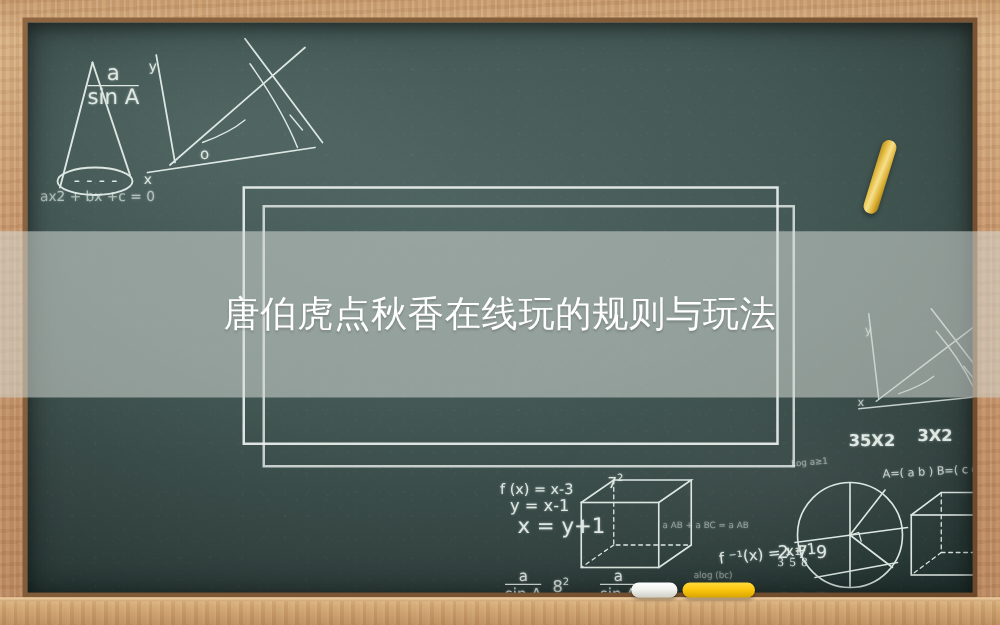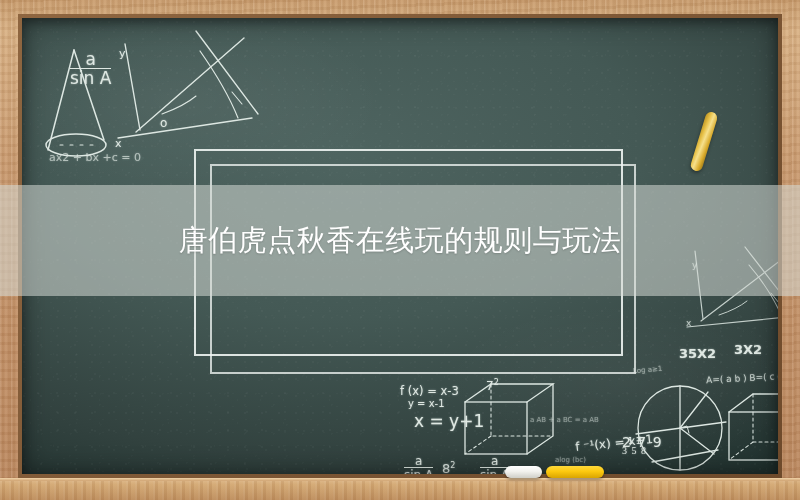--- a/index.html
+++ b/index.html
@@ -106,21 +106,21 @@
   .rect-outer, .rect-inner{
     position:absolute; border:2px solid rgba(244,248,246,.88);
     pointer-events:none;
   }
   .rect-outer{ left:172px; top:131px; width:429px; height:207px; }
   .rect-inner{ left:188px; top:146px; width:426px; height:210px;
                border-color:rgba(238,244,241,.78); }
 
   
   .band{
-    position:absolute; left:0; right:0; top:185px; height:111px;
+    position:absolute; left:0; right:0; top:185px; height:133px;
     background:rgba(214,219,214,.55);
     display:flex; align-items:center; justify-content:center;
     z-index:6;
   }
   .band-title{
     color:#ffffff;
     font-family:"DejaVu Sans", sans-serif;
     font-size:29px; font-weight:400; letter-spacing:.5px;
     text-shadow:0 1px 2px rgba(0,0,0,.18);
     white-space:nowrap;
@@ -197,24 +197,24 @@
           <path d="M70 88 Q92 80 104 70" stroke-width="1.1"></path>
 
           <path d="M140 66 L150 78" stroke-width="1.1"></path>
         </g>
       </svg>
     </div>
     <div class="chalk-txt" style="left:97px; top:29px; font-size:11px;">y</div>
     <div class="chalk-txt" style="left:93px; top:119px; font-size:11px;">x</div>
     <div class="chalk-txt" style="left:138px; top:98px; font-size:12px;">o</div>
 
-    <div class="chalk-txt" style="left:27px; top:133px; font-size:11px; opacity:.72;text-align:right;">ax2 + bx +c = 0</div>
+    <div class="chalk-txt" style="left:10px; top:133px; font-size:11px; opacity:.72;text-align:right;">ax2 + bx +c = 0</div>
 
     <div class="chalk-txt" style="left:378px; top:367px; font-size:11.5px; line-height:13px;">f (x) = x-3</div>
-    <div class="chalk-txt" style="left:386px; top:380px; font-size:10px;">y = x-1</div>
+    <div class="chalk-txt" style="left:386px; top:380px; font-size:13px;">y = x-1</div>
     <div class="chalk-txt" style="left:392px; top:393px; font-size:17px;">x = y+1</div>
 
     <div class="chalk" style="left:435px; top:360px;">
       <svg width="120" height="90" viewBox="0 0 120 90">
         <g fill="none" stroke="#dde7e2" stroke-width="1.3" stroke-linecap="round">
           <rect x="8" y="24" width="62" height="52"></rect>
           <path d="M8 24 L34 6 L96 6 L70 24"></path>
           <path d="M96 6 L96 58 L70 76"></path>
           <path d="M34 6 L34 58 L96 58" stroke-dasharray="3 3" stroke-width="1.05"></path>
           <path d="M34 58 L8 76" stroke-dasharray="3 3" stroke-width="1.05"></path>

